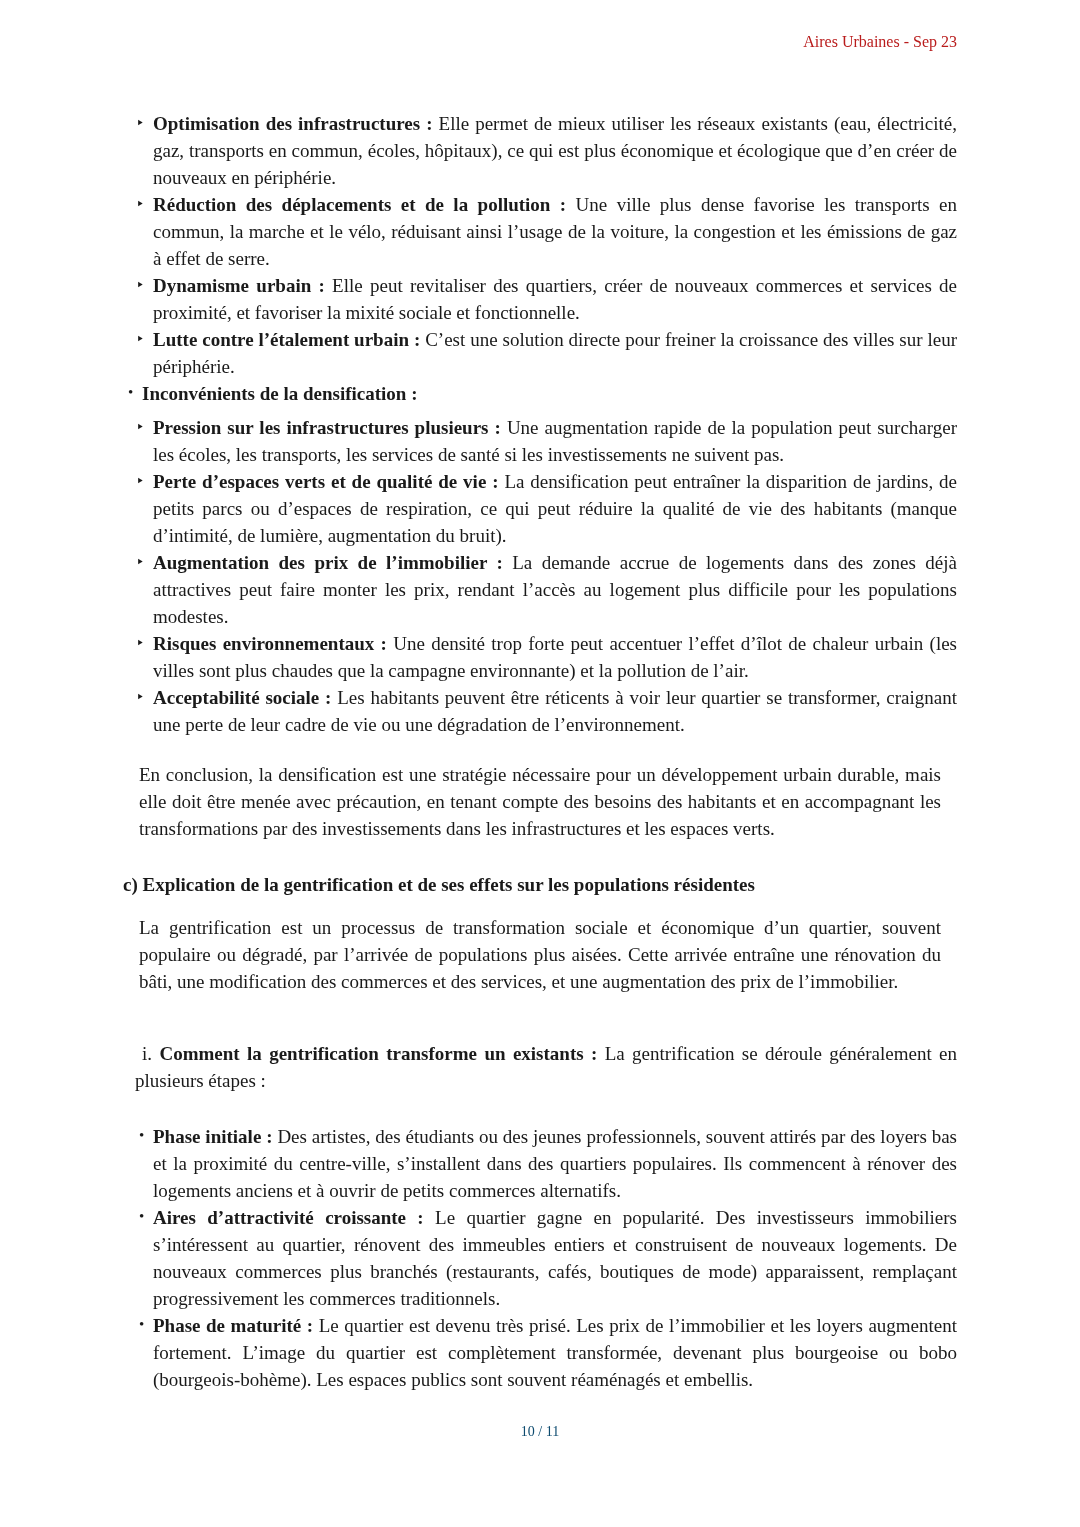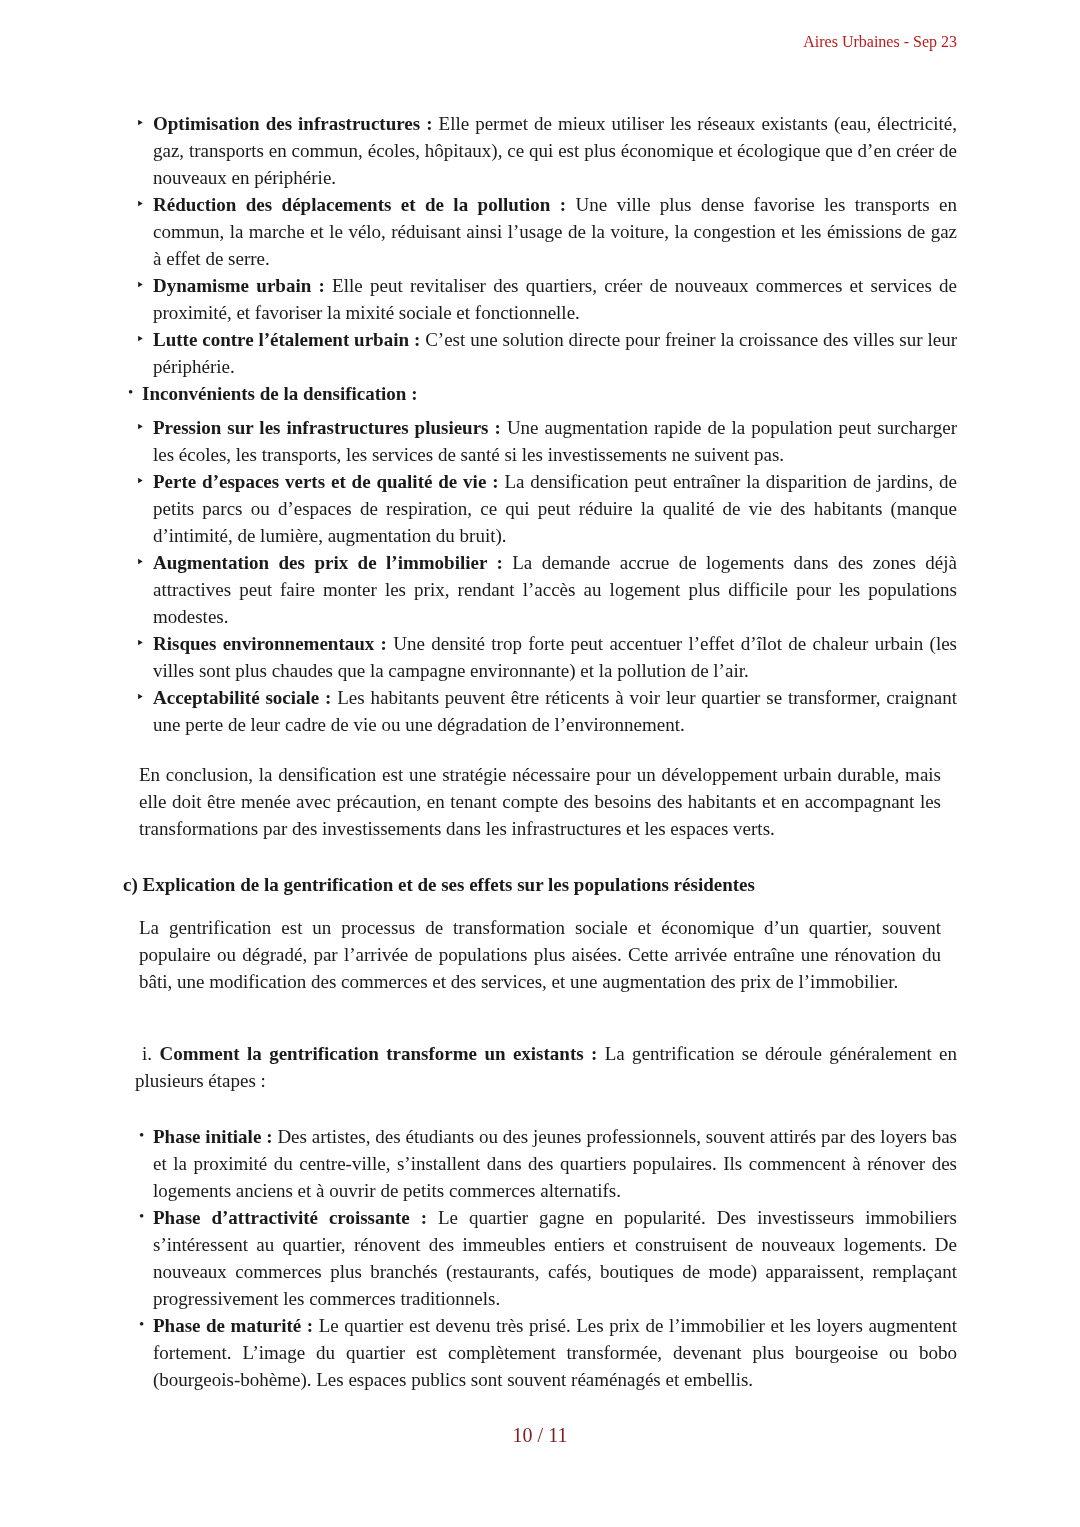--- a/index.html
+++ b/index.html
@@ -90,22 +90,22 @@
   }
   .sub-i .wrap {
     text-indent: 0;
   }
   .footer {
     position: absolute;
     top: 1424px;
     left: 0;
     width: 100%;
     text-align: center;
-    font-size: 20px;
-    color: #7f1d1d;
+    font-size: 14px;
+    color: #0c4a6e;
   }
 </style>
 </head>
 <body>
 
 <div class="page">
 
   <div class="header">
     <span>Aires Urbaines - Sep 23</span>
   </div>
@@ -186,21 +186,21 @@
 
     <div class="gap-lg"></div>
 
     <div class="li phase">
       <span class="marker">•</span>
       <span class="lead">Phase initiale :</span>
       <span>Des artistes, des étudiants ou des jeunes professionnels, souvent attirés par des loyers bas et la proximité du centre-ville, s’installent dans des quartiers populaires. Ils commencent à rénover des logements anciens et à ouvrir de petits commerces alternatifs.</span>
     </div>
     <div class="li phase">
       <span class="marker">•</span>
-      <span class="lead">Phase d’attractivité croissante :</span>
+      <span class="lead">Aires d’attractivité croissante :</span>
       <span>Le quartier gagne en popularité. Des investisseurs immobiliers s’intéressent au quartier, rénovent des immeubles entiers et construisent de nouveaux logements. De nouveaux commerces plus branchés (restaurants, cafés, boutiques de mode) apparaissent, remplaçant progressivement les commerces traditionnels.</span>
     </div>
     <div class="li phase">
       <span class="marker">•</span>
       <span class="lead">Phase de maturité :</span>
       <span>Le quartier est devenu très prisé. Les prix de l’immobilier et les loyers augmentent fortement. L’image du quartier est complètement transformée, devenant plus bourgeoise ou bobo (bourgeois-bohème). Les espaces publics sont souvent réaménagés et embellis.</span>
     </div>
 
   </div>
 

